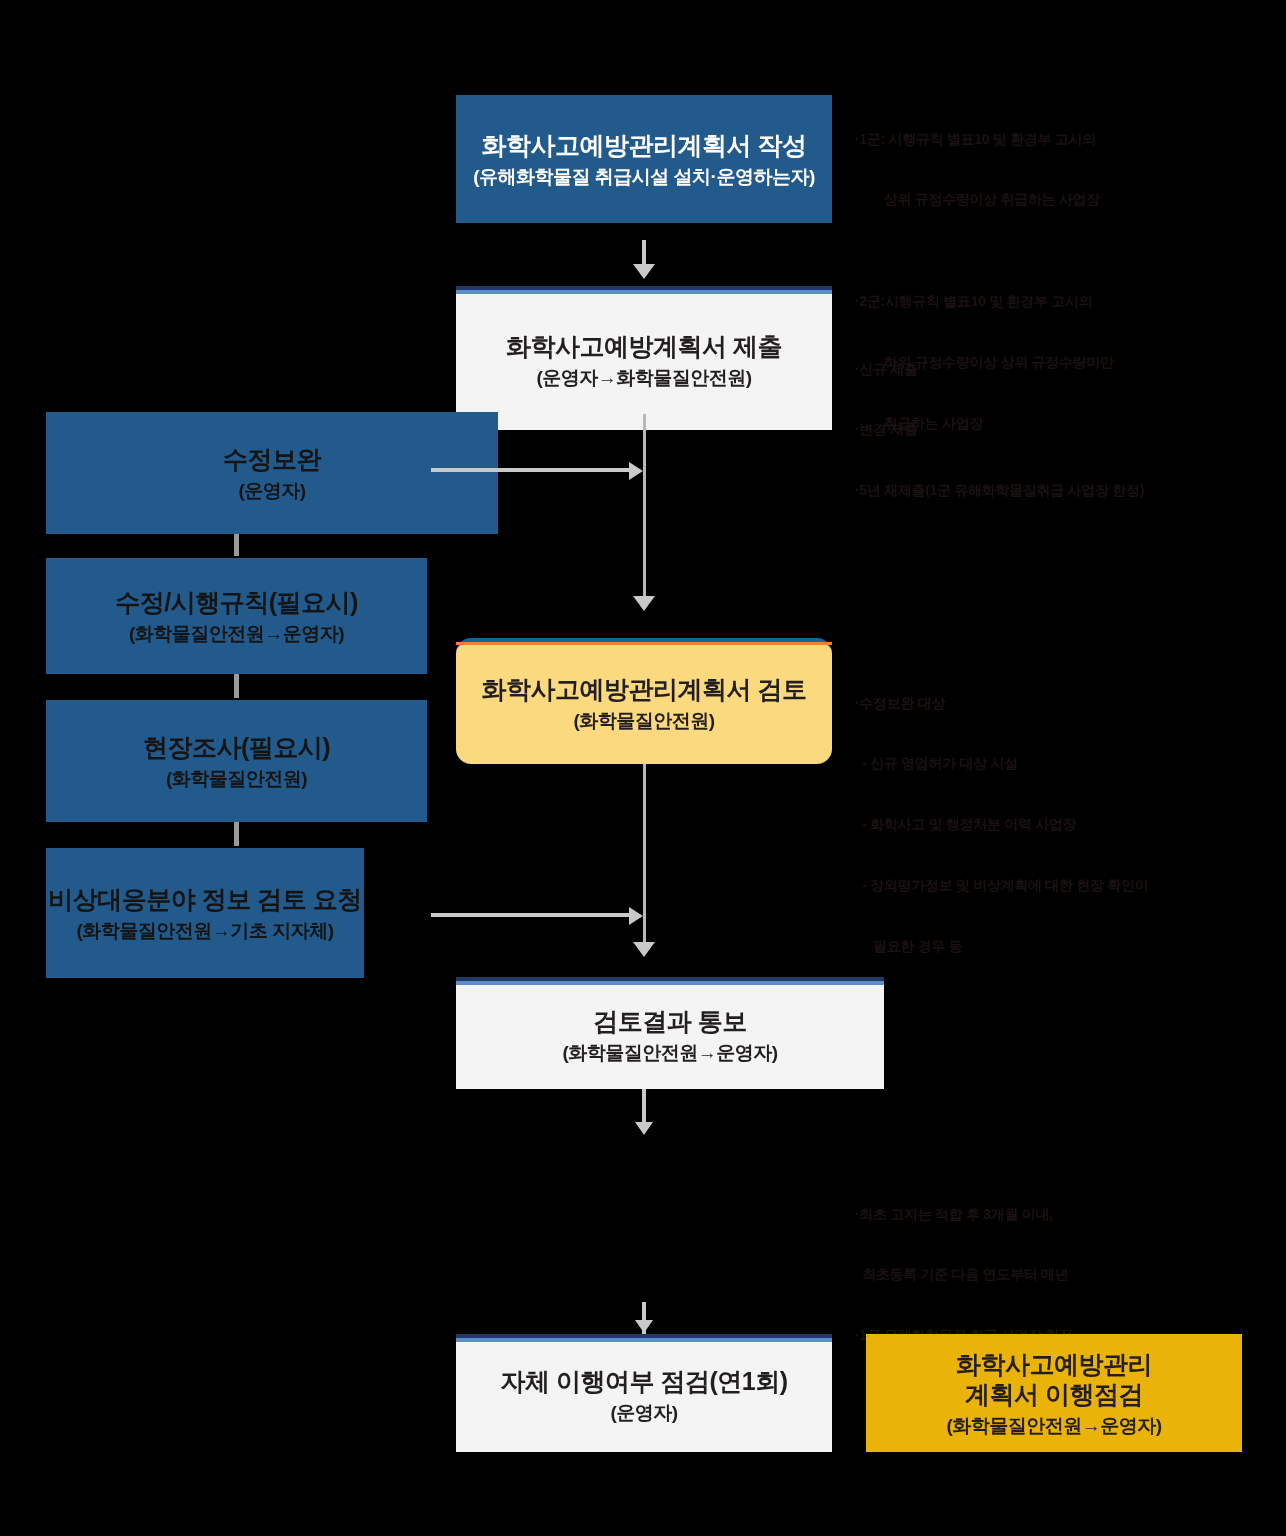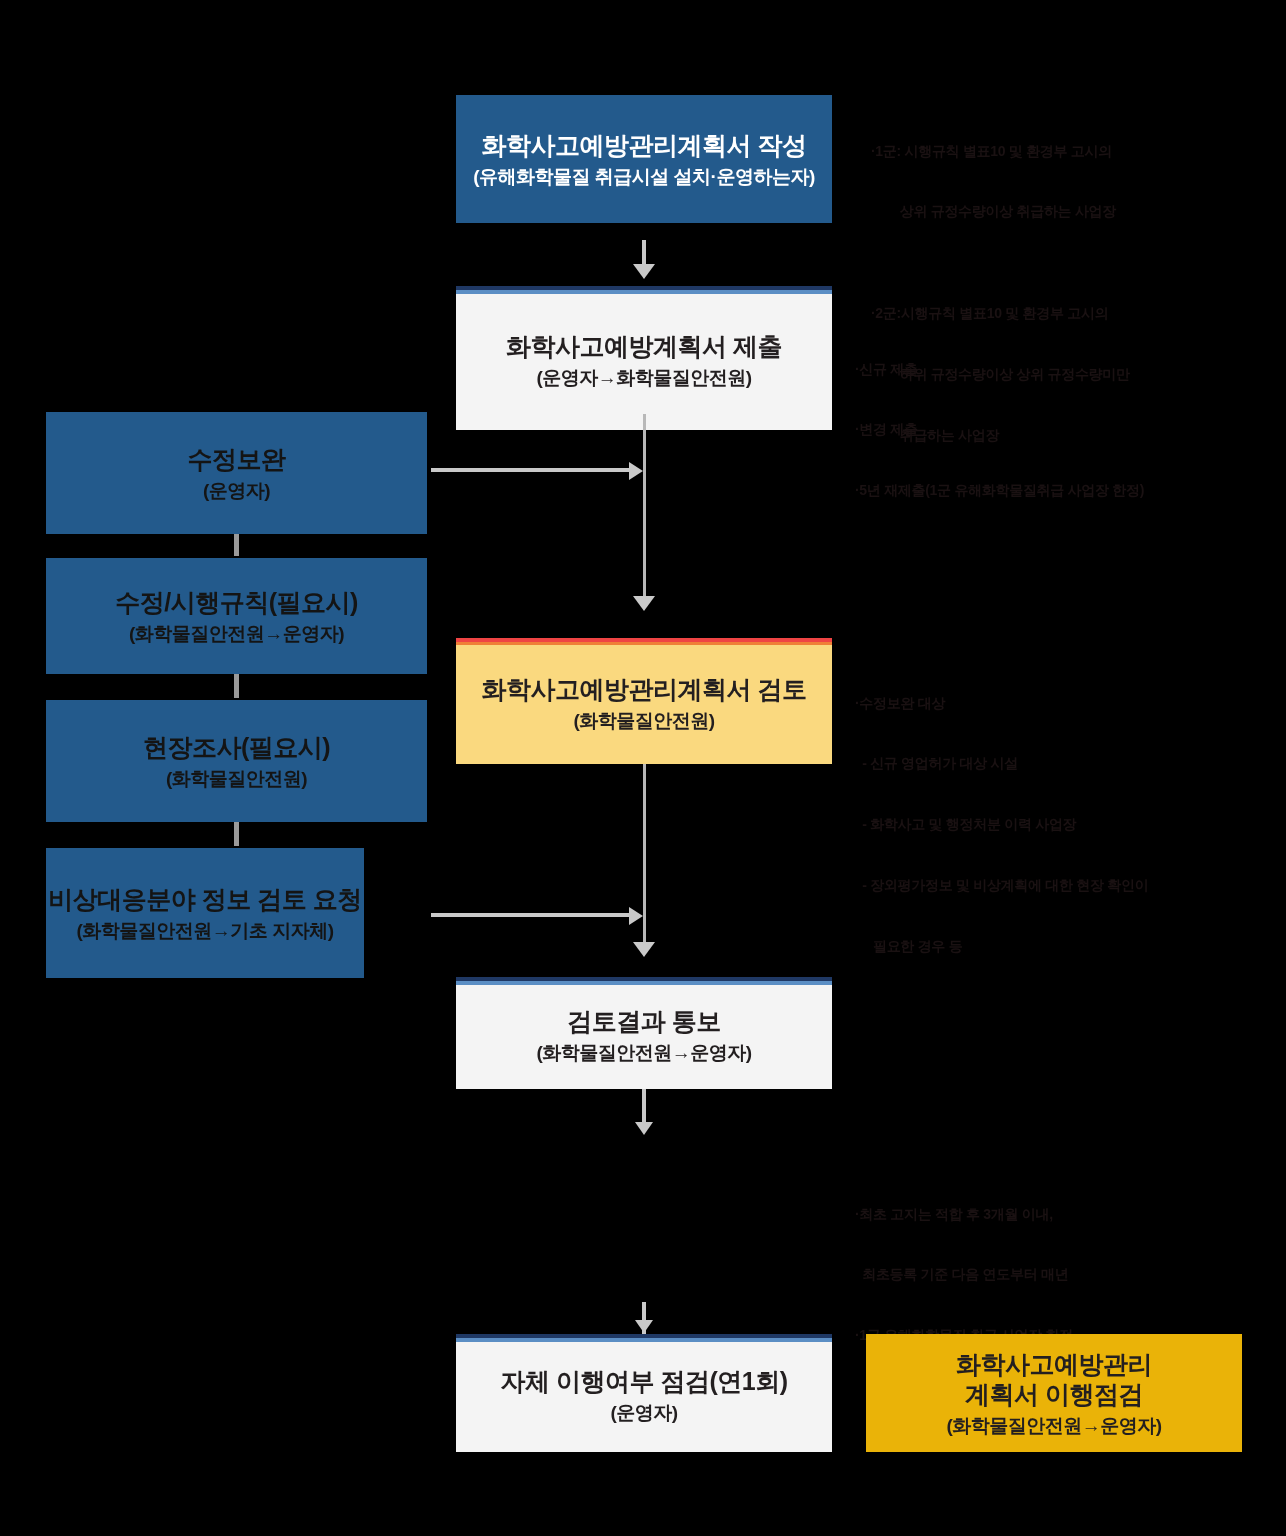--- a/index.html
+++ b/index.html
@@ -30,21 +30,21 @@
     box-shadow:inset 0 0 0 0 #fff;
   }
   .node.white::before{
     content:"";position:absolute;left:0;right:0;top:0;height:4px;background:#5b8ec4;
   }
   .node.white .inner{position:relative;z-index:2;display:flex;flex-direction:column;align-items:center;}
   .node.plain{background:#eab308;color:#231f20;border-top:none;}
   .node.plain::before{display:none;}
 
   
-  .node.yellow{background:#fad97f;color:#231f20;border-top:4px solid #ef4444;}
+  .node.yellow{background:#fad97f;color:#231f20;border-top:4px solid #0369a1;border-radius:15px;}
   .node.yellow::before{content:"";position:absolute;left:0;right:0;top:0;height:3px;background:#f07f37;}
   .node.yellow .inner{position:relative;z-index:2;display:flex;flex-direction:column;align-items:center;}
 
   
   .vline{position:absolute;background:#c9c9c9;width:4px;}
   .vline.thin{width:3px;background:#b8b8b8;}
   .hline{position:absolute;background:#c9c9c9;height:4px;}
   .arrow-down{
     position:absolute;width:0;height:0;
     border-left:11px solid transparent;border-right:11px solid transparent;
@@ -71,21 +71,21 @@
 </head>
 <body>
 
 <div class="stage">
 
   <div class="node topblue" style="left:456px;top:95px;width:376px;height:128px;">
     <div class="t1">화학사고예방관리계획서 작성</div>
     <div class="t2">(유해화학물질 취급시설 설치·운영하는자)</div>
   </div>
 
-  <div class="annot" style="left:855px;top:100px;margin-left:16px;">
+  <div class="annot" style="left:855px;top:88px;">
     <span class="ln">·1군: 시행규칙 별표10 및 환경부 고시의</span>
     <span class="ln">        상위 규정수량이상 취급하는 사업장</span>
     <span class="ln"></span>
     <span class="ln">·2군:시행규칙 별표10 및 환경부 고시의</span>
     <span class="ln">        하위 규정수량이상 상위 규정수량미만</span>
     <span class="ln">        취급하는 사업장</span>
   </div>
 
   <div class="vline" style="left:642px;top:240px;width:4px;height:32px;"></div>
   <div class="arrow-down" style="left:633px;top:264px;"></div>
@@ -99,21 +99,21 @@
 
   <div class="annot" style="left:855px;top:318px;">
     <span class="ln">·신규 제출</span>
     <span class="ln">·변경 제출</span>
     <span class="ln">·5년 재제출(1군 유해화학물질취급 사업장 한정)</span>
   </div>
 
   <div class="vline thin" style="left:643px;top:414px;width:3px;height:190px;"></div>
   <div class="arrow-down" style="left:633px;top:596px;"></div>
 
-  <div class="node blue dark-text" style="left:46px;top:412px;width:381px;height:122px;">
+  <div class="node blue dark-text" style="left:46px;top:412px;width:452px;height:122px;">
     <div class="t1">수정보완</div>
     <div class="t2">(운영자)</div>
   </div>
 
   <div class="link-stub" style="left:234px;top:534px;height:22px;"></div>
 
   <div class="node blue dark-text" style="left:46px;top:558px;width:381px;height:116px;">
     <div class="t1">수정/시행규칙(필요시)</div>
     <div class="t2">(화학물질안전원→운영자)</div>
   </div>
@@ -149,21 +149,21 @@
     <span class="ln">·수정보완 대상</span>
     <span class="ln">  - 신규 영업허가 대상 시설</span>
     <span class="ln">  - 화학사고 및 행정처분 이력 사업장</span>
     <span class="ln">  - 장외평가정보 및 비상계획에 대한 현장 확인이</span>
     <span class="ln">     필요한 경우 등</span>
   </div>
 
   <div class="vline thin" style="left:643px;top:764px;width:3px;height:186px;"></div>
   <div class="arrow-down" style="left:633px;top:942px;"></div>
 
-  <div class="node white" style="left:456px;top:977px;width:376px;height:112px;align-items:center;">
+  <div class="node white" style="left:456px;top:977px;width:428px;height:112px;align-items:center;">
     <div class="inner">
       <div class="t1">검토결과 통보</div>
       <div class="t2">(화학물질안전원→운영자)</div>
     </div>
   </div>
 
   <div class="vline" style="left:642px;top:1089px;width:4px;height:42px;"></div>
   <div class="arrow-down sm" style="left:635px;top:1122px;"></div>
 
 

